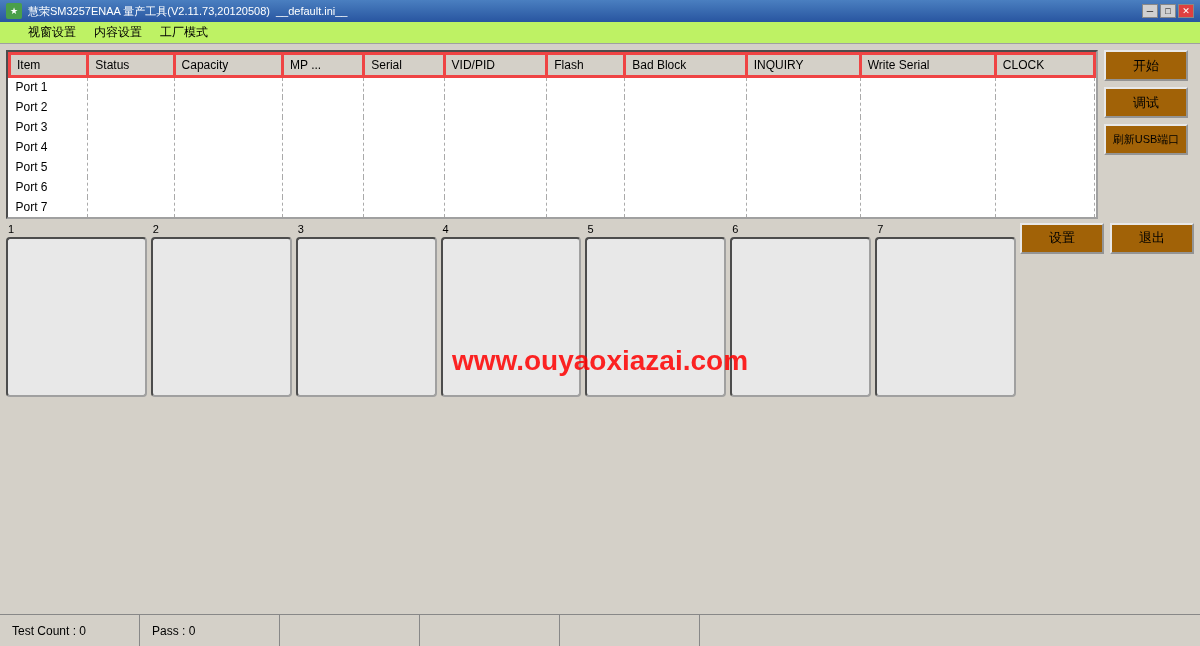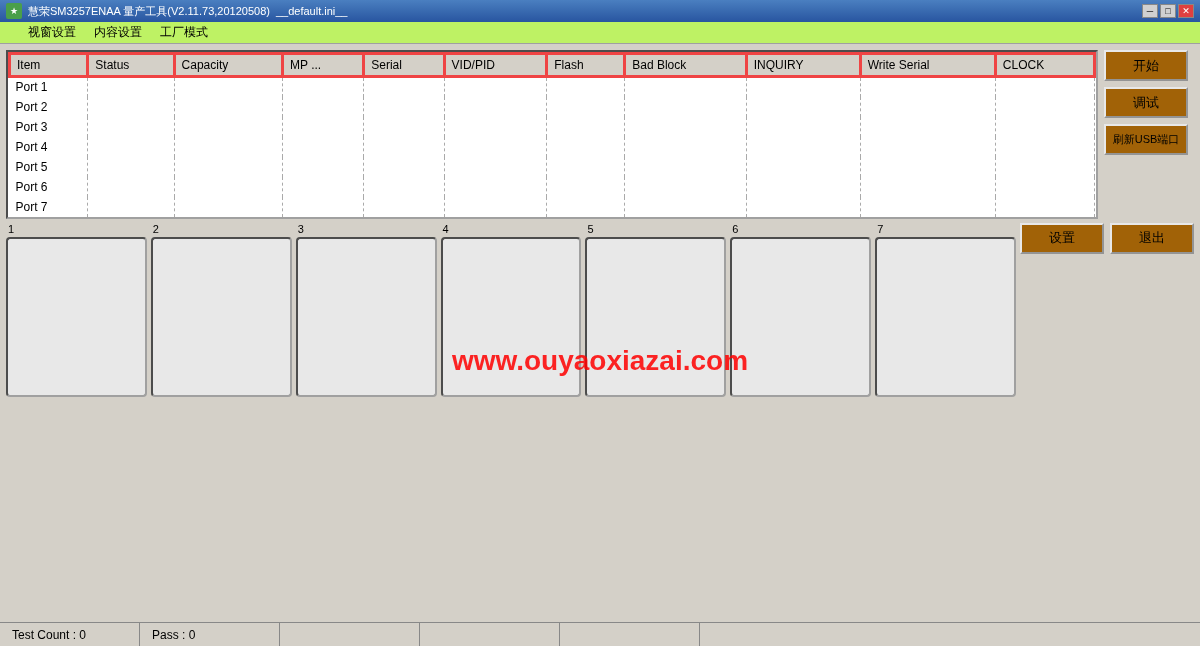--- a/index.html
+++ b/index.html
@@ -182,21 +182,21 @@
     }
     .usage-hint {
       font-size: 12px;
       color: #000;
       flex: 1;
       text-align: center;
     }
     .status-bar {
       background: #d4d0c8;
       border-top: 1px solid #888;
-      height: 24px;
+      height: 32px;
       display: flex;
       align-items: center;
       position: absolute;
       bottom: 0;
       left: 0;
       right: 0;
     }
     .status-item {
       padding: 0 12px;
       border-right: 1px solid #888;

